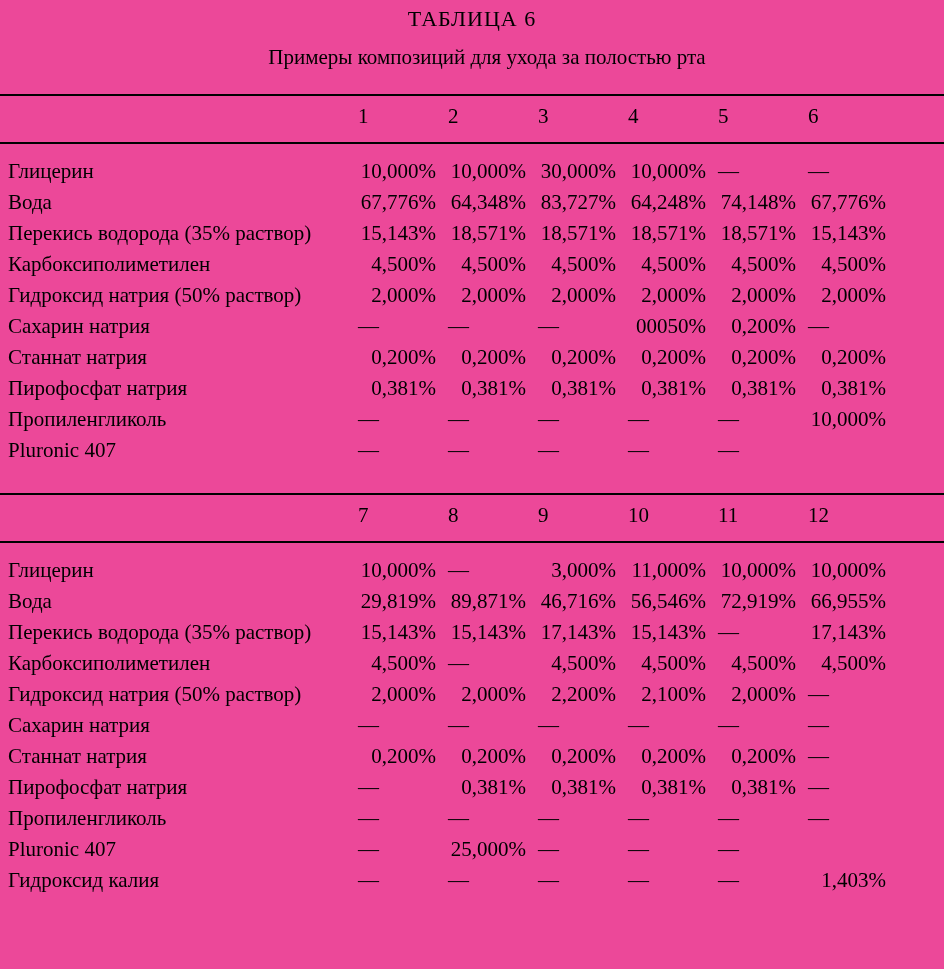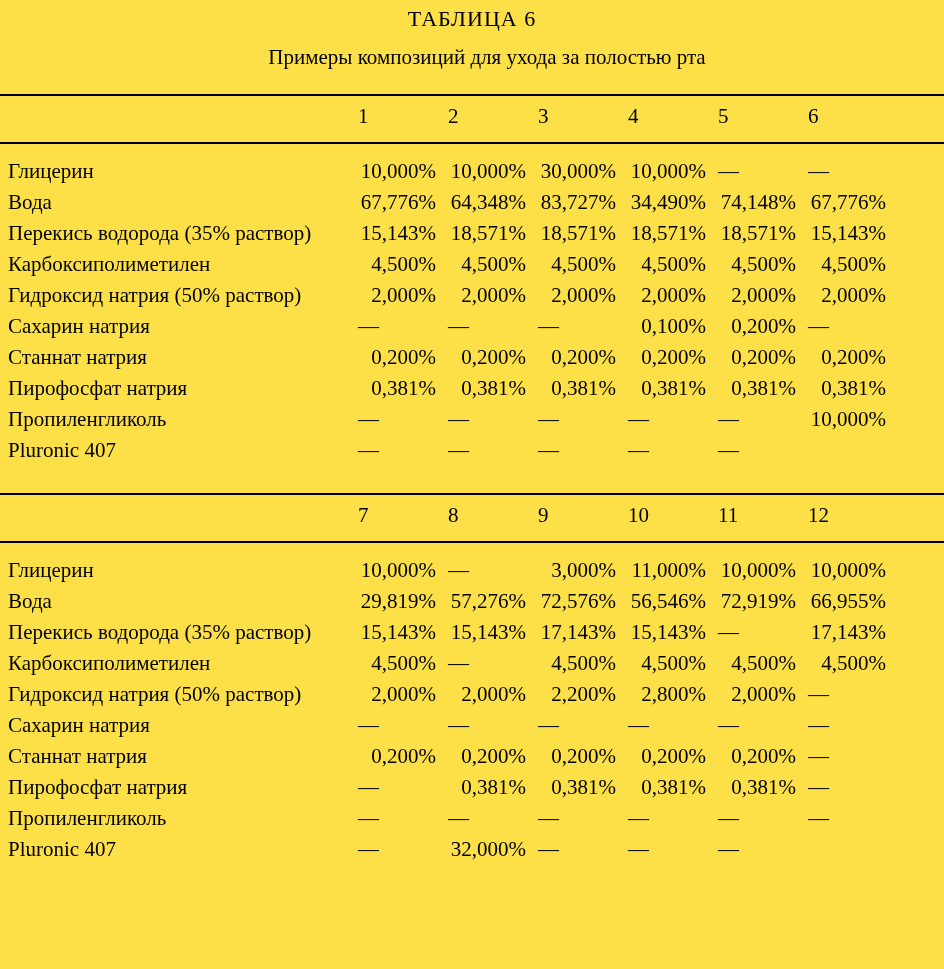--- a/index.html
+++ b/index.html
@@ -5,21 +5,21 @@
   html, body {
     margin: 0;
     padding: 0;
     background: #ffffff;
     color: #000000;
     font-family: "Liberation Serif", serif;
   }
   .page {
     width: 944px;
     height: 969px;
-    background: #fde047;
+    background: #ec4899;
     padding-top: 6px;
     box-sizing: border-box;
     overflow: hidden;
   }
   .title {
     text-align: center;
     font-size: 22px;
     letter-spacing: 1px;
     line-height: 26px;
     margin-bottom: 12px;
@@ -106,21 +106,21 @@
             <td class="num">10,000%</td>
             <td class="dash">—</td>
             <td class="dash">—</td>
             <td></td>
           </tr>
           <tr>
             <td class="label-col">Вода</td>
             <td class="num">67,776%</td>
             <td class="num">64,348%</td>
             <td class="num">83,727%</td>
-            <td class="num">34,490%</td>
+            <td class="num">64,248%</td>
             <td class="num">74,148%</td>
             <td class="num">67,776%</td>
             <td></td>
           </tr>
           <tr>
             <td class="label-col">Перекись водорода (35% раствор)</td>
             <td class="num">15,143%</td>
             <td class="num">18,571%</td>
             <td class="num">18,571%</td>
             <td class="num">18,571%</td>
@@ -146,21 +146,21 @@
             <td class="num">2,000%</td>
             <td class="num">2,000%</td>
             <td class="num">2,000%</td>
             <td></td>
           </tr>
           <tr>
             <td class="label-col">Сахарин натрия</td>
             <td class="dash">—</td>
             <td class="dash">—</td>
             <td class="dash">—</td>
-            <td class="num">0,100%</td>
+            <td class="num">00050%</td>
             <td class="num">0,200%</td>
             <td class="dash">—</td>
             <td></td>
           </tr>
           <tr>
             <td class="label-col">Станнат натрия</td>
             <td class="num">0,200%</td>
             <td class="num">0,200%</td>
             <td class="num">0,200%</td>
             <td class="num">0,200%</td>
@@ -230,22 +230,22 @@
             <td class="dash">—</td>
             <td class="num">3,000%</td>
             <td class="num">11,000%</td>
             <td class="num">10,000%</td>
             <td class="num">10,000%</td>
             <td></td>
           </tr>
           <tr>
             <td class="label-col">Вода</td>
             <td class="num">29,819%</td>
-            <td class="num">57,276%</td>
-            <td class="num">72,576%</td>
+            <td class="num">89,871%</td>
+            <td class="num">46,716%</td>
             <td class="num">56,546%</td>
             <td class="num">72,919%</td>
             <td class="num">66,955%</td>
             <td></td>
           </tr>
           <tr>
             <td class="label-col">Перекись водорода (35% раствор)</td>
             <td class="num">15,143%</td>
             <td class="num">15,143%</td>
             <td class="num">17,143%</td>
@@ -262,21 +262,21 @@
             <td class="num">4,500%</td>
             <td class="num">4,500%</td>
             <td class="num">4,500%</td>
             <td></td>
           </tr>
           <tr>
             <td class="label-col">Гидроксид натрия (50% раствор)</td>
             <td class="num">2,000%</td>
             <td class="num">2,000%</td>
             <td class="num">2,200%</td>
-            <td class="num">2,800%</td>
+            <td class="num">2,100%</td>
             <td class="num">2,000%</td>
             <td class="dash">—</td>
             <td></td>
           </tr>
           <tr>
             <td class="label-col">Сахарин натрия</td>
             <td class="dash">—</td>
             <td class="dash">—</td>
             <td class="dash">—</td>
             <td class="dash">—</td>
@@ -310,23 +310,33 @@
             <td class="dash">—</td>
             <td class="dash">—</td>
             <td class="dash">—</td>
             <td class="dash">—</td>
             <td class="dash">—</td>
             <td></td>
           </tr>
           <tr>
             <td class="label-col">Pluronic 407</td>
             <td class="dash">—</td>
-            <td class="num">32,000%</td>
+            <td class="num">25,000%</td>
             <td class="dash">—</td>
             <td class="dash">—</td>
             <td class="dash">—</td>
             <td class="empty"></td>
+            <td></td>
+          </tr>
+          <tr>
+            <td class="label-col">Гидроксид калия</td>
+            <td class="dash">—</td>
+            <td class="dash">—</td>
+            <td class="dash">—</td>
+            <td class="dash">—</td>
+            <td class="dash">—</td>
+            <td class="num">1,403%</td>
             <td></td>
           </tr>
         </tbody>
       </table>
     </div>
 </div>
 
 </body></html>

